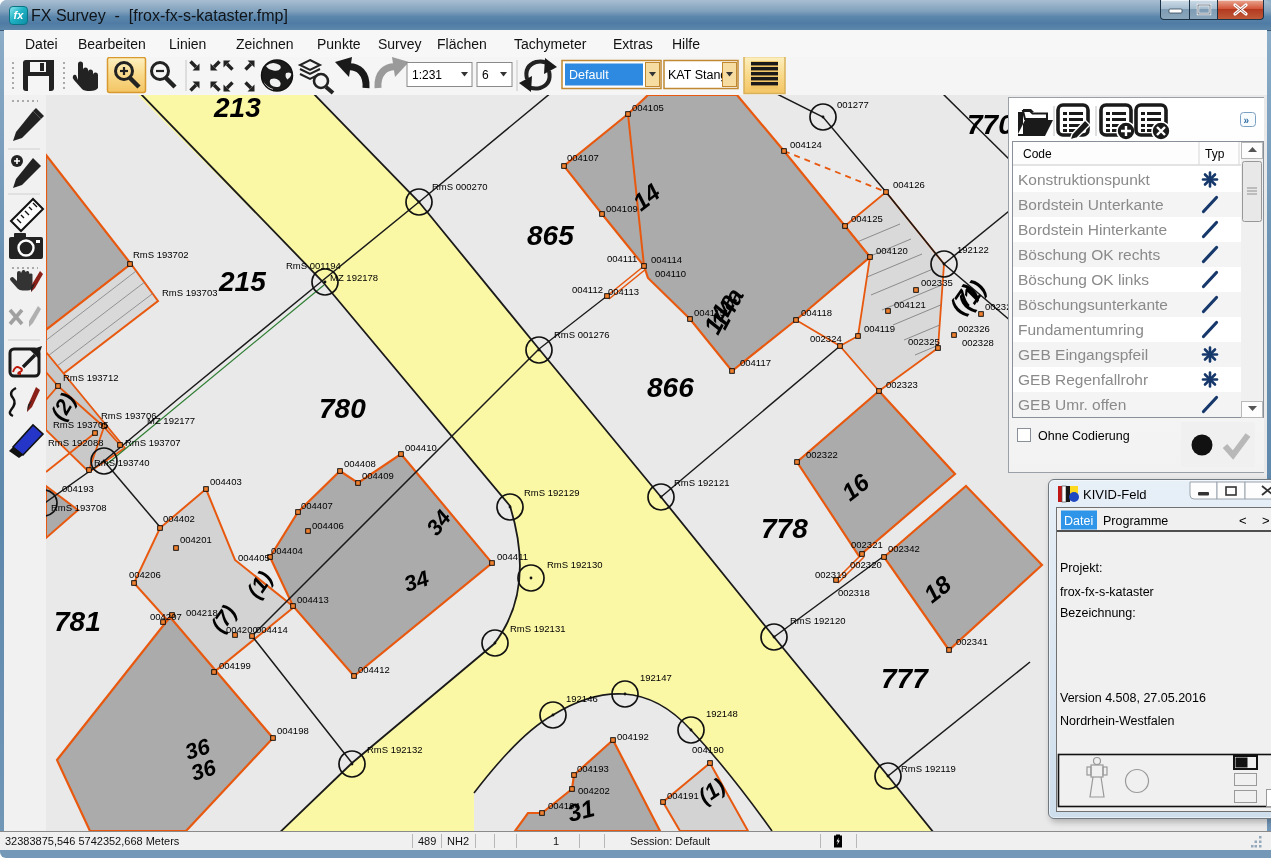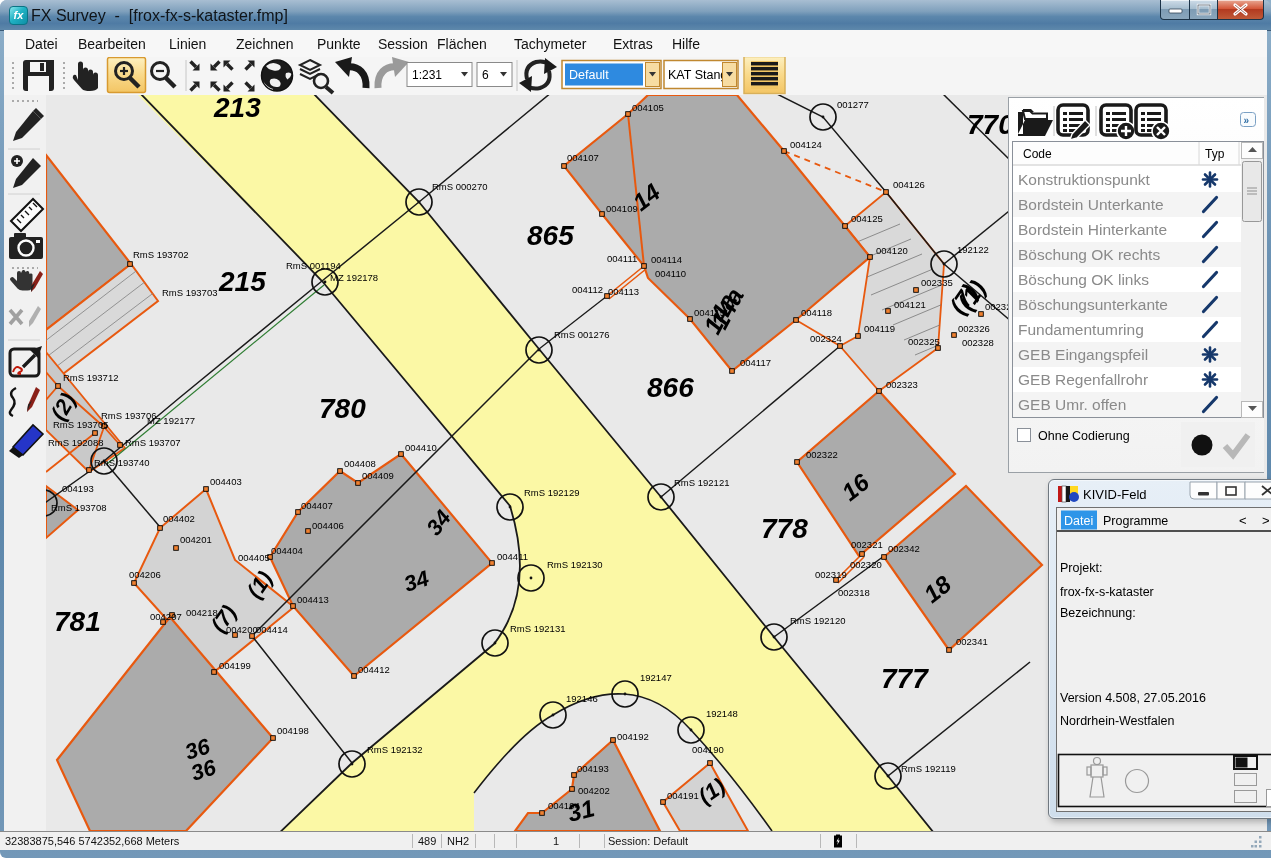--- a/index.html
+++ b/index.html
@@ -66,21 +66,21 @@
       </svg>
     </div>
 
   <div id="client" class="abs">
     <div id="menubar" class="abs">
       <div class="menu" style="left:21px">Datei</div>
       <div class="menu" style="left:74px">Bearbeiten</div>
       <div class="menu" style="left:165px">Linien</div>
       <div class="menu" style="left:232px">Zeichnen</div>
       <div class="menu" style="left:313px">Punkte</div>
-      <div class="menu" style="left:374px">Session</div>
+      <div class="menu" style="left:374px">Survey</div>
       <div class="menu" style="left:433px">Flächen</div>
       <div class="menu" style="left:510px">Tachymeter</div>
       <div class="menu" style="left:609px">Extras</div>
       <div class="menu" style="left:668px">Hilfe</div>
     </div>
     <div id="toolbar" class="abs">
     <svg width="1263" height="38" viewBox="4 57 1263 38">
       <line x1="13" y1="62" x2="13" y2="90" stroke="#aaa" stroke-width="2" stroke-dasharray="2,3"></line>
       <g>
         <rect x="23" y="60" width="31" height="31" rx="3" fill="#222"></rect>
@@ -666,21 +666,21 @@
       <div class="ssep" style="left:412px"></div>
       <div class="stext" style="left:418px">489</div>
       <div class="ssep" style="left:441px"></div>
       <div class="stext" style="left:447px">NH2</div>
       <div class="ssep" style="left:475px"></div>
       <div class="ssep" style="left:494px"></div>
       <div class="ssep" style="left:516px"></div>
       <div class="stext" style="left:553px">1</div>
       <div class="ssep" style="left:579px"></div>
       <div class="ssep" style="left:604px"></div>
-      <div class="stext" style="left:608px">Session: Default</div>
+      <div class="stext" style="left:630px">Session: Default</div>
       <div class="ssep" style="left:820px"></div>
       <svg class="abs" style="left:832px;top:2px" width="12" height="14" viewBox="0 0 12 14">
           <rect x="2" y="1.5" width="8" height="12" fill="#000"></rect>
           <rect x="4" y="0.5" width="4" height="2" fill="#000"></rect>
           <path d="M6.8 3.5 L4.5 7.5 L6 7.5 L5.2 11 L7.8 6.6 L6.2 6.6 Z" fill="#fff"></path>
         </svg>
       <div class="ssep" style="left:856px"></div>
     </div>
     <svg class="abs" style="left:1247px;top:806px" width="12" height="12" viewBox="0 0 12 12">
       <g fill="#93a8ba">

